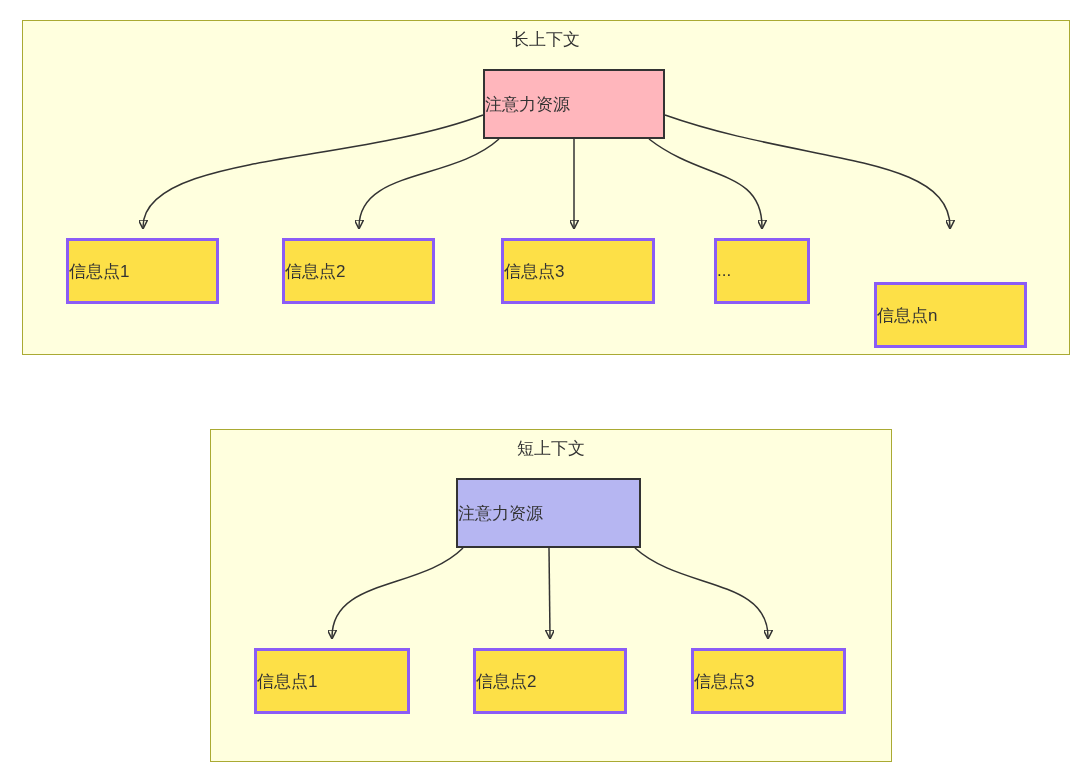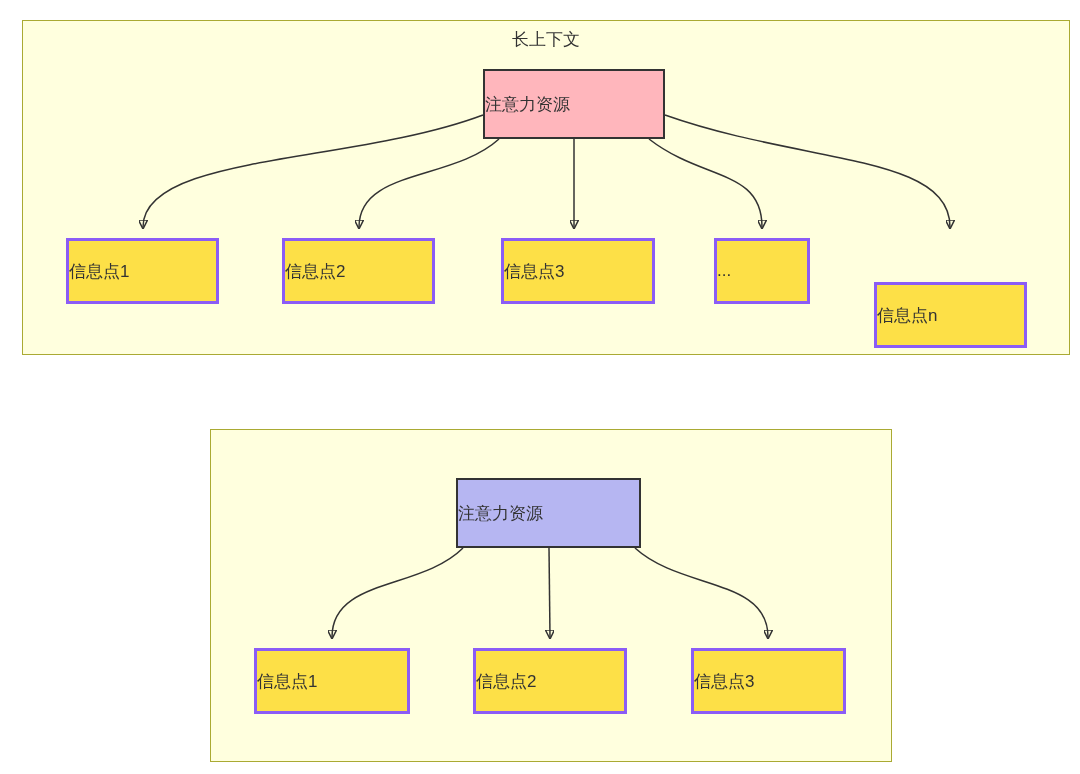--- a/index.html
+++ b/index.html
@@ -101,20 +101,21 @@
       <span>...</span>
     </div>
     <div class="node info-node" style="left:851px; top:217px; width:153px; height:66px;margin-top:44px;">
       <span>信息点n</span>
     </div>
 
   </section>
 
   <section class="ctx-container short">
 
+    <div class="ctx-title">短上下文</div>
 
     <svg class="arrow-layer" width="682" height="333" viewBox="0 0 682 333">
       <defs>
         <marker id="arrowhead-short" markerWidth="9" markerHeight="9" refX="7" refY="4.5" orient="auto" markerUnits="userSpaceOnUse">
           <path d="M0,0 L9,4.5 L0,9 Z" fill="#333333" stroke="none"></path>
         </marker>
       </defs>
       <path d="M252,118 C210,160 121,148 121,207" marker-end="url(#arrowhead-short)"></path>
       <path d="M338,118 L339,207" marker-end="url(#arrowhead-short)"></path>
       <path d="M424,118 C470,160 557,148 557,207" marker-end="url(#arrowhead-short)"></path>

